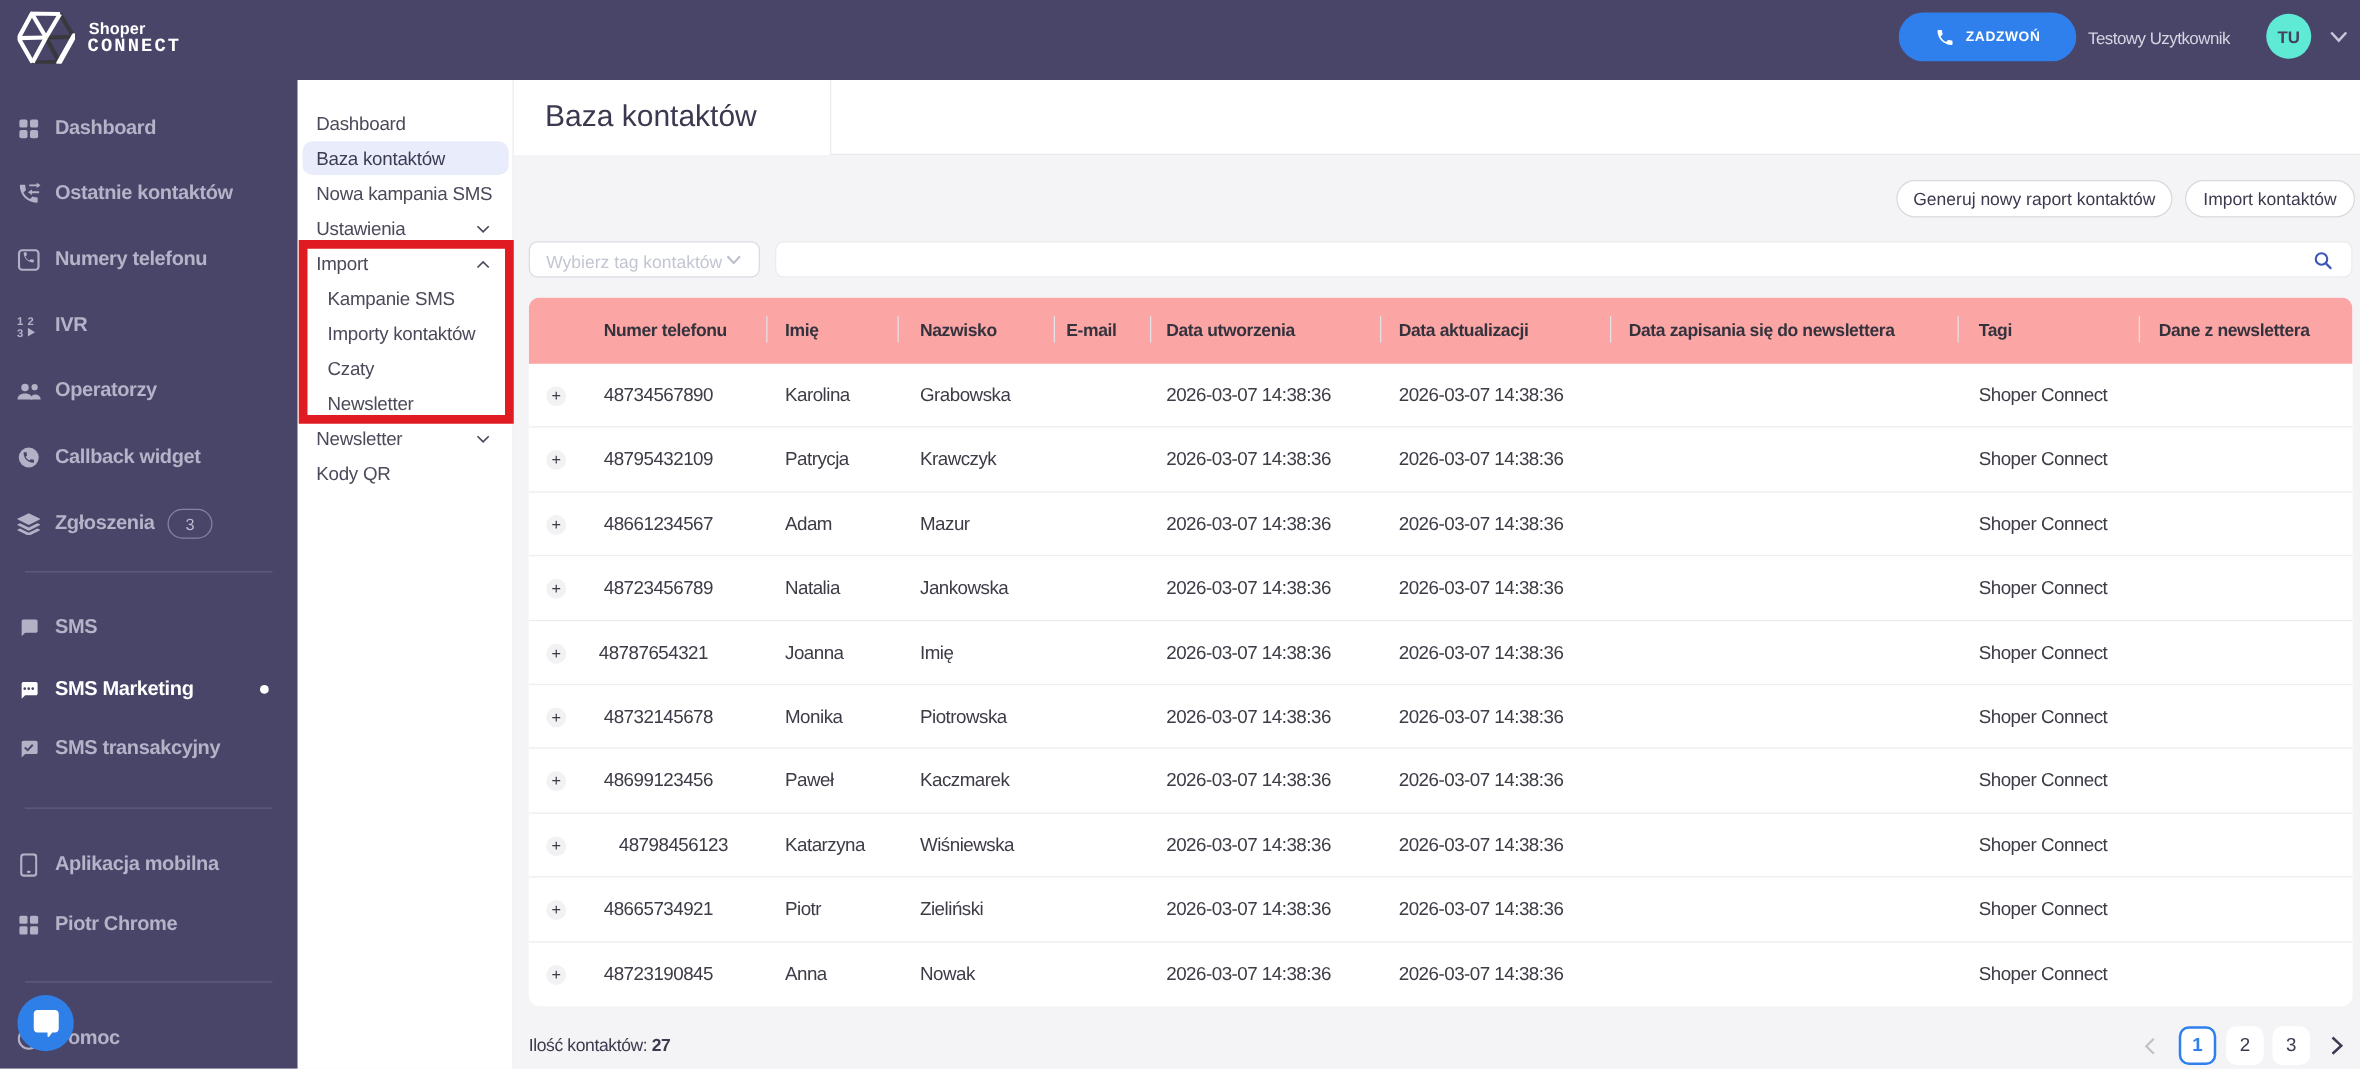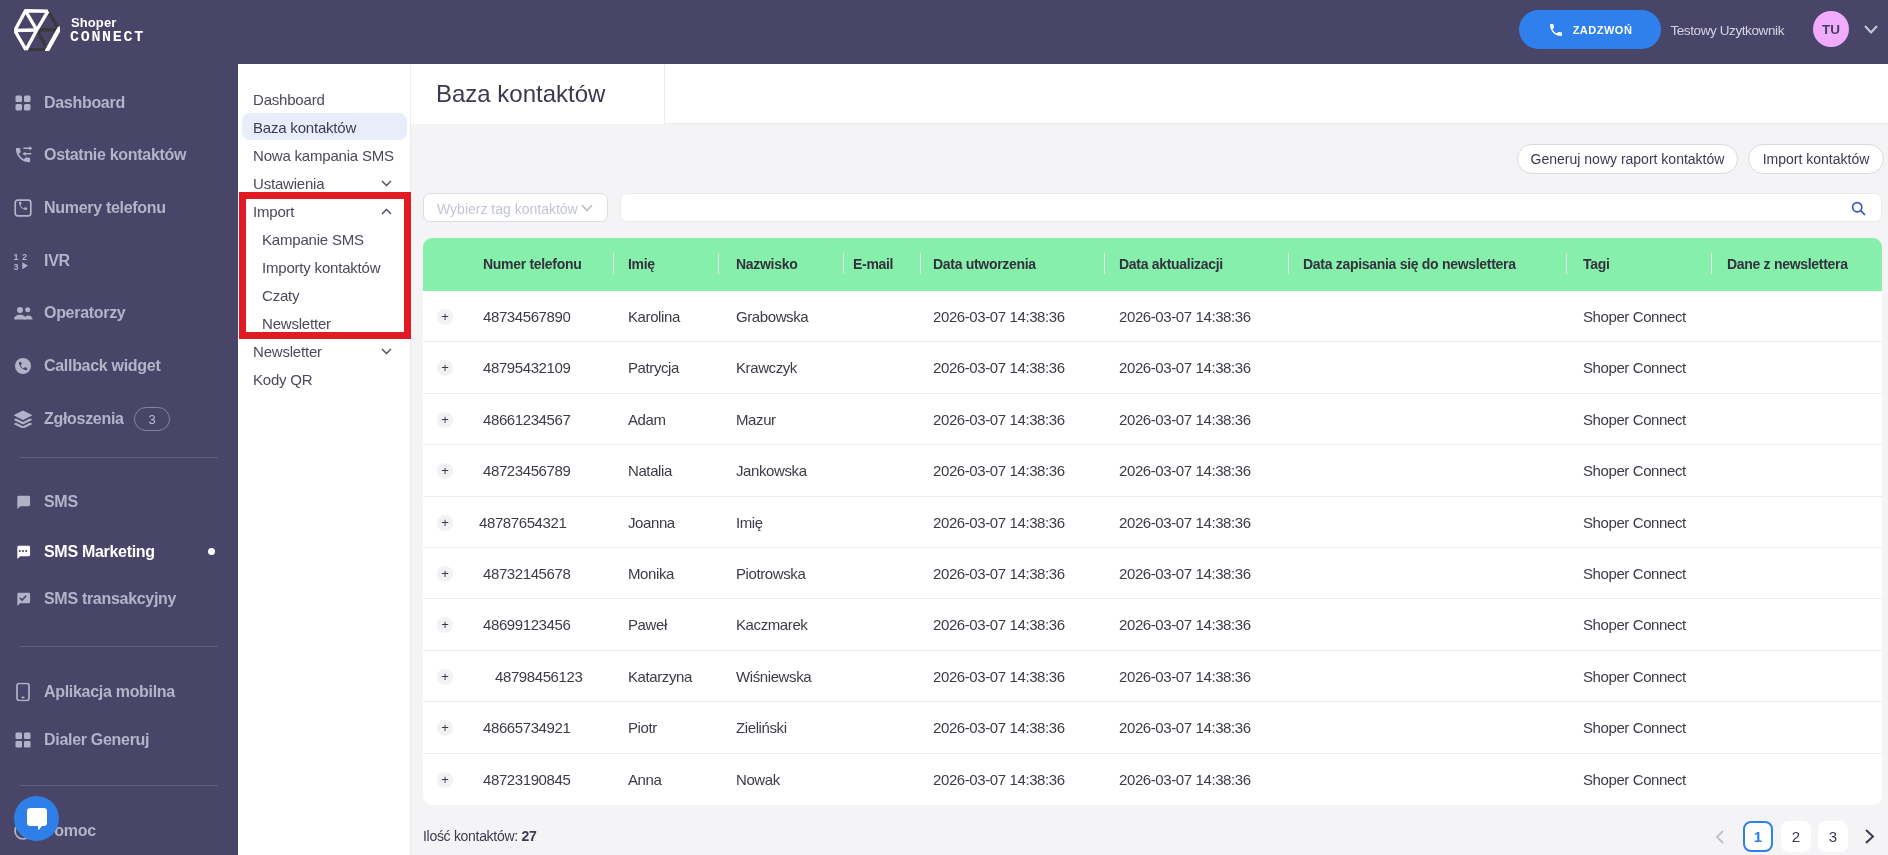--- a/index.html
+++ b/index.html
@@ -6,21 +6,21 @@
 html,body { width:1888px; height:855px; overflow:hidden; font-family:"Liberation Sans", sans-serif; }
 body { position:relative; background:#f4f4f6; }
 .abs { position:absolute; }
 
 
 #topbar { left:0; top:0; width:1888px; height:64px; background:#494569; z-index:30; }
 #logo-text1 { left:71px; top:15px; color:#fff; font-size:13px; font-weight:700; letter-spacing:0.1px; }
 #logo-text2 { left:70px; top:29px; color:#fff; font-size:15px; font-weight:700; letter-spacing:1.7px;font-family:Liberation Mono, monospace; }
 #btn-call { left:1519px; top:10px; width:142px; height:39px; background:#2f80ed; border-radius:20px; color:#fff; font-size:11px; font-weight:700; letter-spacing:0.5px; display:flex; align-items:center; justify-content:center; gap:9px; }
 #user-name { right:104px; top:23px; color:#d6d4e2; font-size:13.5px; letter-spacing:-0.4px; white-space:nowrap; }
-#avatar { left:1813px; top:11px; width:36px; height:36px; border-radius:50%; background:#f0abfc; color:#44415e; font-size:13.5px; font-weight:600; display:flex; align-items:center; justify-content:center; }
+#avatar { left:1813px; top:11px; width:36px; height:36px; border-radius:50%; background:#5eead4; color:#44415e; font-size:13.5px; font-weight:600; display:flex; align-items:center; justify-content:center; }
 
 
 #sidebar { left:0; top:64px; width:238px; height:791px; background:#494569; z-index:20; }
 .sitem { position:absolute; left:0; width:238px; height:24px; }
 .sitem .lbl { position:absolute; left:44px; top:50%; transform:translateY(-50%); font-size:16px; font-weight:700; color:#b5b3c8; white-space:nowrap; letter-spacing:-0.3px; }
 .sitem svg { position:absolute; left:23px; top:50%; transform:translate(-50%,-50%); }
 .sep { position:absolute; left:20px; width:198px; height:1px; background:#615e7e; }
 #badge3 { position:absolute; left:134px; top:0px; width:36px; height:24px; border:1px solid #8582a3; border-radius:12px; color:#bdbbd0; font-size:13px; display:flex; align-items:center; justify-content:center; }
 #dot-marketing { position:absolute; left:208px; top:8px; width:7px; height:7px; background:#fff; border-radius:50%; }
 #chat-fab { left:14px; top:796px; width:45px; height:45px; border-radius:50%; background:#2e7fe8; z-index:40; display:flex; align-items:center; justify-content:center; }
@@ -43,21 +43,21 @@
 .pillbtn { position:absolute; top:144px; height:30px; background:#fff; border:1px solid #d9d9de; border-radius:15px; font-size:14px; color:#3b3a4e; display:flex; align-items:center; justify-content:center; }
 #btn-gen { left:1517px; width:221px; }
 #btn-imp { left:1748px; width:136px; }
 
 #tagselect { left:423px; top:193px; width:185px; height:29px; background:#fff; border:1px solid #dcdce2; border-radius:7px; }
 #tagselect span { position:absolute; left:13px; top:7px; font-size:14px; color:#c3c6d2; }
 #search { left:620px; top:193px; width:1262px; height:29px; background:#fff; border:1px solid #ebebee; border-radius:7px; }
 
 
 #card { left:423px; top:238px; width:1459px; height:567px; background:#fff; border-radius:9px; overflow:hidden; }
-#thead { position:absolute; left:0; top:0; width:1459px; height:53px; background:#86efac; }
+#thead { position:absolute; left:0; top:0; width:1459px; height:53px; background:#fca5a5; }
 .th { position:absolute; top:18px; font-size:14px; letter-spacing:-0.3px; font-weight:700; color:#34333d; white-space:nowrap; }
 .colsep { position:absolute; top:15px; width:1px; height:21px; background:#e2e2e7; }
 .row { position:absolute; left:0; width:1459px; height:52px; border-bottom:1px solid #ededf0; }
 .row:last-child { border-bottom:none; }
 .plus { position:absolute; left:14px; top:18px; width:16px; height:16px; background:#f2f2f4; border-radius:50%; color:#3a3a44; font-size:13px; line-height:15px; text-align:center; }
 .cell { position:absolute; top:17px; font-size:15px; letter-spacing:-0.4px; color:#3c3c46; white-space:nowrap; }
 
 
 #count { left:423px; top:828px; font-size:14px; letter-spacing:-0.3px; color:#3b3a4e; }
 .pagebox { position:absolute; top:821px; width:30px; height:31px; border-radius:8px; background:#fff; font-size:15px; display:flex; align-items:center; justify-content:center; color:#3b3a4e; }
@@ -374,21 +374,21 @@
   </div>
   <div class="sitem" style="top:664px">
     <svg width="17" height="17" viewBox="0 0 17 17">
         <g fill="#b3b1c6">
           <rect x="1" y="1" width="6.5" height="6.5" rx="1.2"></rect>
           <rect x="9.5" y="1" width="6.5" height="6.5" rx="1.2"></rect>
           <rect x="1" y="9.5" width="6.5" height="6.5" rx="1.2"></rect>
           <rect x="9.5" y="9.5" width="6.5" height="6.5" rx="1.2"></rect>
         </g>
       </svg>
-    <div class="lbl">Dialer Generuj</div>
+    <div class="lbl">Piotr Chrome</div>
   </div>
   <div class="sep" style="top:721px"></div>
   <div class="sitem" style="top:755px">
     <svg width="18" height="18" viewBox="0 0 18 18">
         <circle cx="9" cy="9" r="8" fill="none" stroke="#b3b1c6" stroke-width="1.7"></circle>
         <text x="9" y="13" text-anchor="middle" fill="#b3b1c6" font-size="11" font-weight="700" font-family="Liberation Sans">?</text>
       </svg>
     <div class="lbl">Pomoc</div>
   </div>
 </div>

